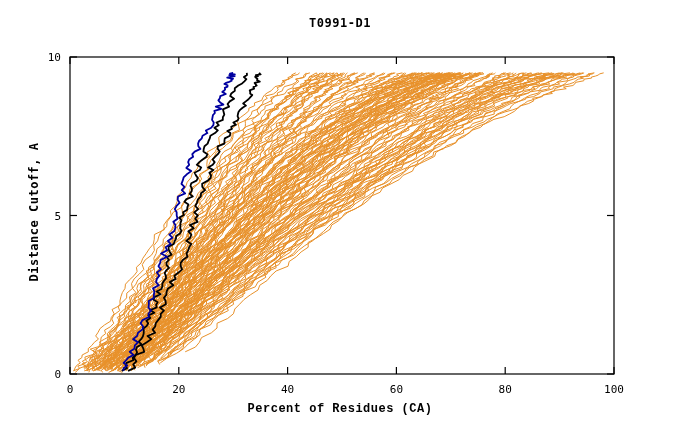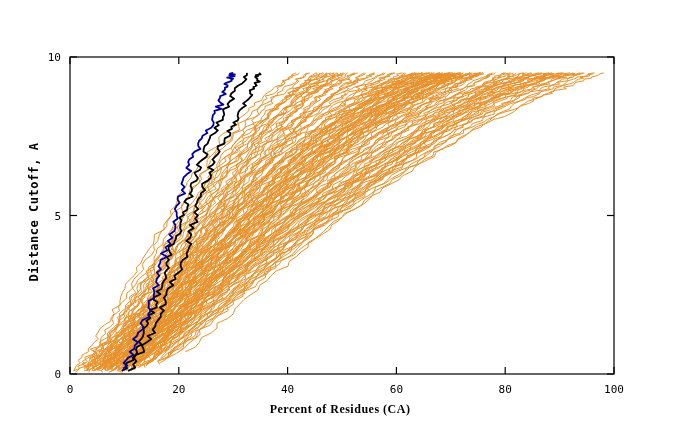--- a/index.html
+++ b/index.html
@@ -34,21 +34,21 @@
     position: absolute;
     left: 0;
     top: 0;
   }
   #x-axis-label {
     position: absolute;
     left: 0;
     top: 402px;
     width: 680px;
     text-align: center;
-    font-family: Liberation Serif, serif;
+    font-family: Liberation Mono, monospace;
     font-size: 12px;
     font-weight: bold;
     color: #000000;
     letter-spacing: 0.5px;
   }
   #y-axis-label {
     position: absolute;
     left: -86px;
     top: 205px;
     width: 240px;
@@ -64,20 +64,21 @@
     font-family: "DejaVu Sans Mono", monospace;
     font-size: 11px;
     fill: #000000;
   }
 </style>
 </head>
 <body>
 
 <div id="chart-root">
 
+  <div id="chart-title">T0991-D1</div>
 
   <svg id="plot-svg" width="680" height="440">
       <rect x="70" y="57" width="544" height="317" fill="none" stroke="#000000" stroke-width="1.2"></rect>
       <defs>
         <clipPath id="plotclip">
           <rect x="70" y="57" width="544" height="317"></rect>
         </clipPath>
       </defs>
       <g clip-path="url(#plotclip)">
         <path d="M73.34 370.83L79.70 368.45L77.83 366.07L85.34 363.70L82.31 361.32L86.64 358.94L89.70 356.56L96.29 353.66L92.83 350.75L97.75 347.85L102.16 344.94L99.39 342.04L104.53 339.13L110.43 335.96L109.51 332.79L113.46 329.62L116.74 326.45L118.64 323.28L119.83 320.11L124.73 316.41L123.52 312.71L128.72 309.01L130.59 305.32L134.31 301.62L141.41 297.92L143.83 294.22L145.92 290.52L145.83 286.82L152.40 283.13L153.92 279.43L160.38 275.73L159.93 271.50L162.39 267.28L166.76 263.05L170.04 258.82L174.05 254.60L182.00 250.37L185.45 245.62L184.90 240.86L195.41 236.11L194.55 231.35L197.66 226.59L201.19 221.84L207.24 217.09L215.07 212.33L217.74 207.57L219.06 202.82L225.05 198.07L225.39 193.31L233.64 188.56L239.30 183.80L243.90 179.05L247.00 174.29L252.93 169.54L252.24 164.78L262.30 160.55L270.48 156.33L271.53 152.10L276.02 147.87L286.59 143.65L287.00 139.42L297.12 135.72L295.90 132.02L301.81 128.32L313.55 124.63L316.84 120.93L319.15 117.23L328.48 114.06L329.72 110.89L334.56 107.72L345.08 104.55L345.33 101.38L351.22 98.21L358.92 95.57L366.85 92.93L372.31 90.29L373.16 87.64L382.22 85.00L385.77 82.36L390.99 80.77L394.60 79.19L402.38 77.61L407.94 76.02L414.80 74.44L419.25 72.85" fill="none" stroke="#e8912a" stroke-width="1" stroke-linejoin="round"></path>

